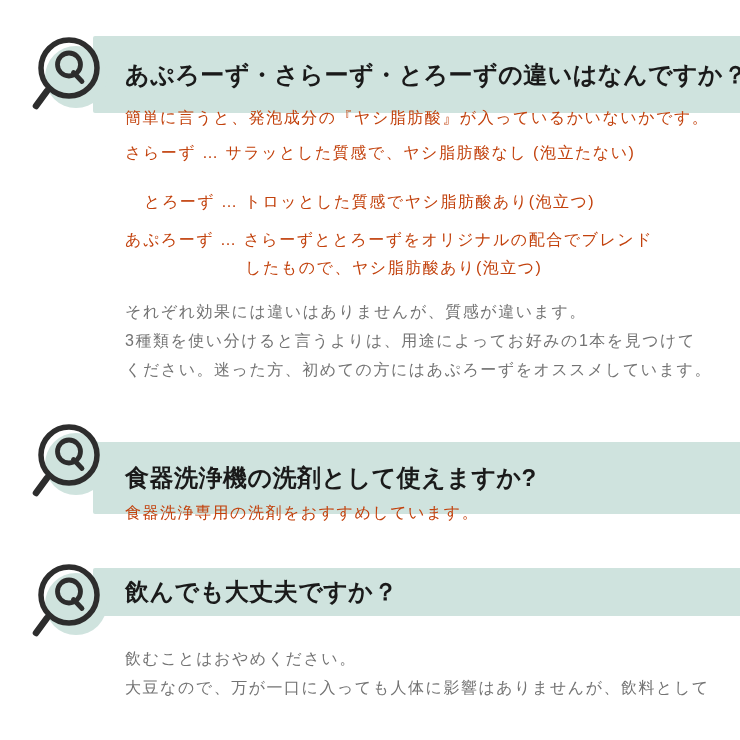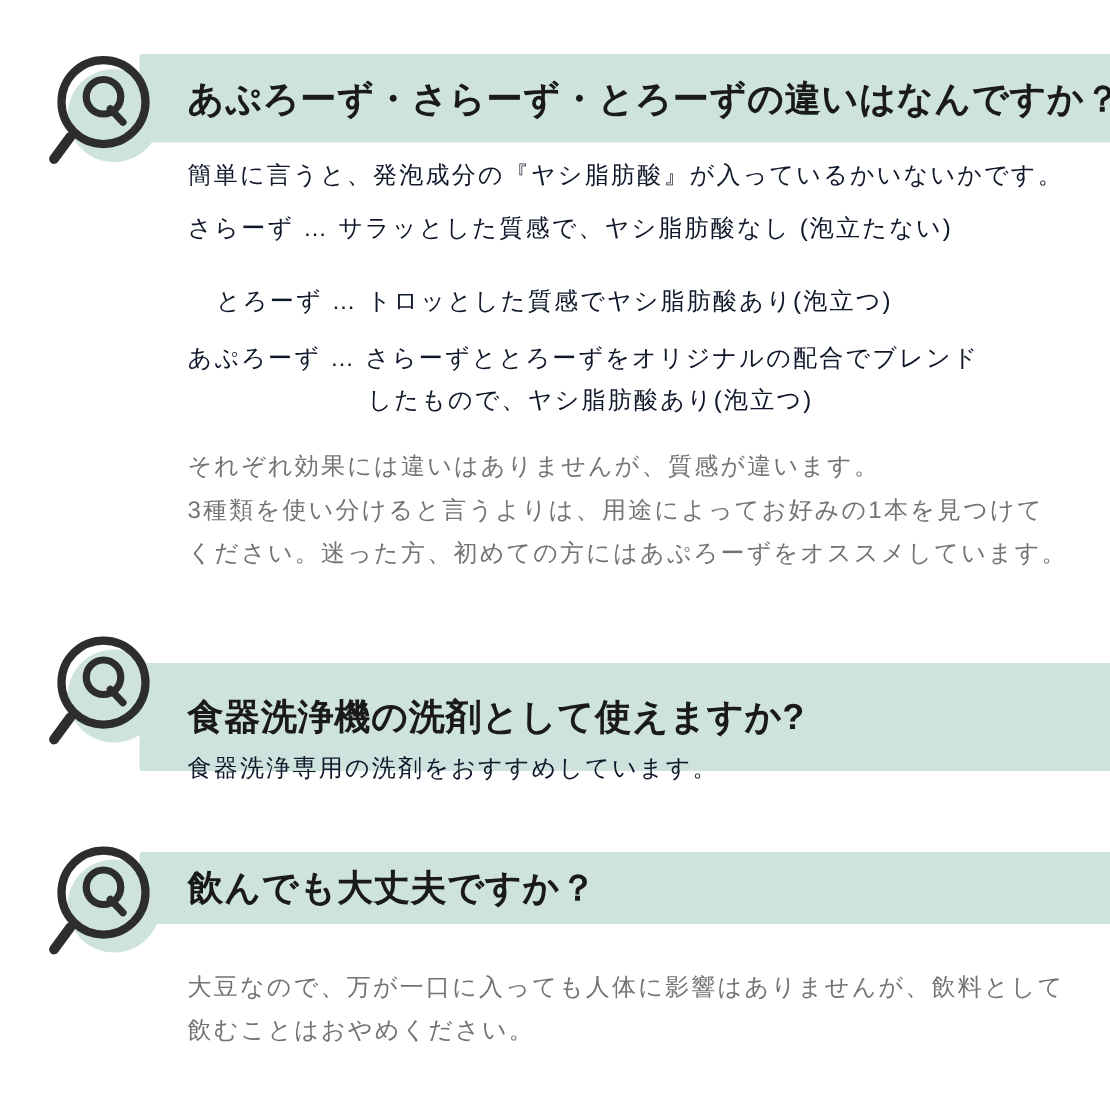--- a/index.html
+++ b/index.html
@@ -36,42 +36,42 @@
   .qicon .handle{stroke:#2d2d2d;stroke-width:6.5;stroke-linecap:round;}
   .qicon .qring{fill:none;stroke:#2d2d2d;stroke-width:4.8;}
   .qicon .qtail{stroke:#2d2d2d;stroke-width:4.8;stroke-linecap:round;}
   .body-line{
     position:absolute;
     left:125px;
     margin:0;
     font-size:16px;
     letter-spacing:1.5px;
     line-height:22px;
-    color:#0f172a;
+    color:#c2410c;
     white-space:nowrap;
   }
   .body-block{
     position:absolute;
     left:125px;
     margin:0;
     font-size:16px;
     letter-spacing:1.5px;
     line-height:29px;
     color:#737373;
     white-space:nowrap;
   }
   .body-block p{margin:0;}
   .indent{left:245px;}
 </style>
 </head>
 <body>
 
 <div class="page">
 
-  <div class="band" style="top:36px;height:59px;">
+  <div class="band" style="top:36px;height:77px;">
     <h2 class="q-title">あぷろーず・さらーず・とろーずの違いはなんですか？</h2>
   </div>
   <svg class="qicon" style="left:24px;top:30px;" viewBox="0 0 92 88" aria-hidden="true">
     <circle class="bg" cx="52" cy="47" r="31"></circle>
     <circle class="ring" cx="45" cy="38" r="28"></circle>
     <line class="handle" x1="23" y1="61" x2="12" y2="76"></line>
     <circle class="qring" cx="45" cy="34.5" r="11.5"></circle>
     <line class="qtail" x1="49.5" y1="42.5" x2="58" y2="51.5"></line>
   </svg>
 
@@ -106,17 +106,17 @@
   </div>
   <svg class="qicon" style="left:24px;top:557px;" viewBox="0 0 92 88" aria-hidden="true">
     <circle class="bg" cx="52" cy="47" r="31"></circle>
     <circle class="ring" cx="45" cy="38" r="28"></circle>
     <line class="handle" x1="23" y1="61" x2="12" y2="76"></line>
     <circle class="qring" cx="45" cy="34.5" r="11.5"></circle>
     <line class="qtail" x1="49.5" y1="42.5" x2="58" y2="51.5"></line>
   </svg>
 
   <div class="body-block" style="top:644px;">
+    <p>飲むことはおやめください。</p>
     <p>大豆なので、万が一口に入っても人体に影響はありませんが、飲料として</p>
-    <p>飲むことはおやめください。</p>
   </div>
 
 </div>
 
 </body></html>

